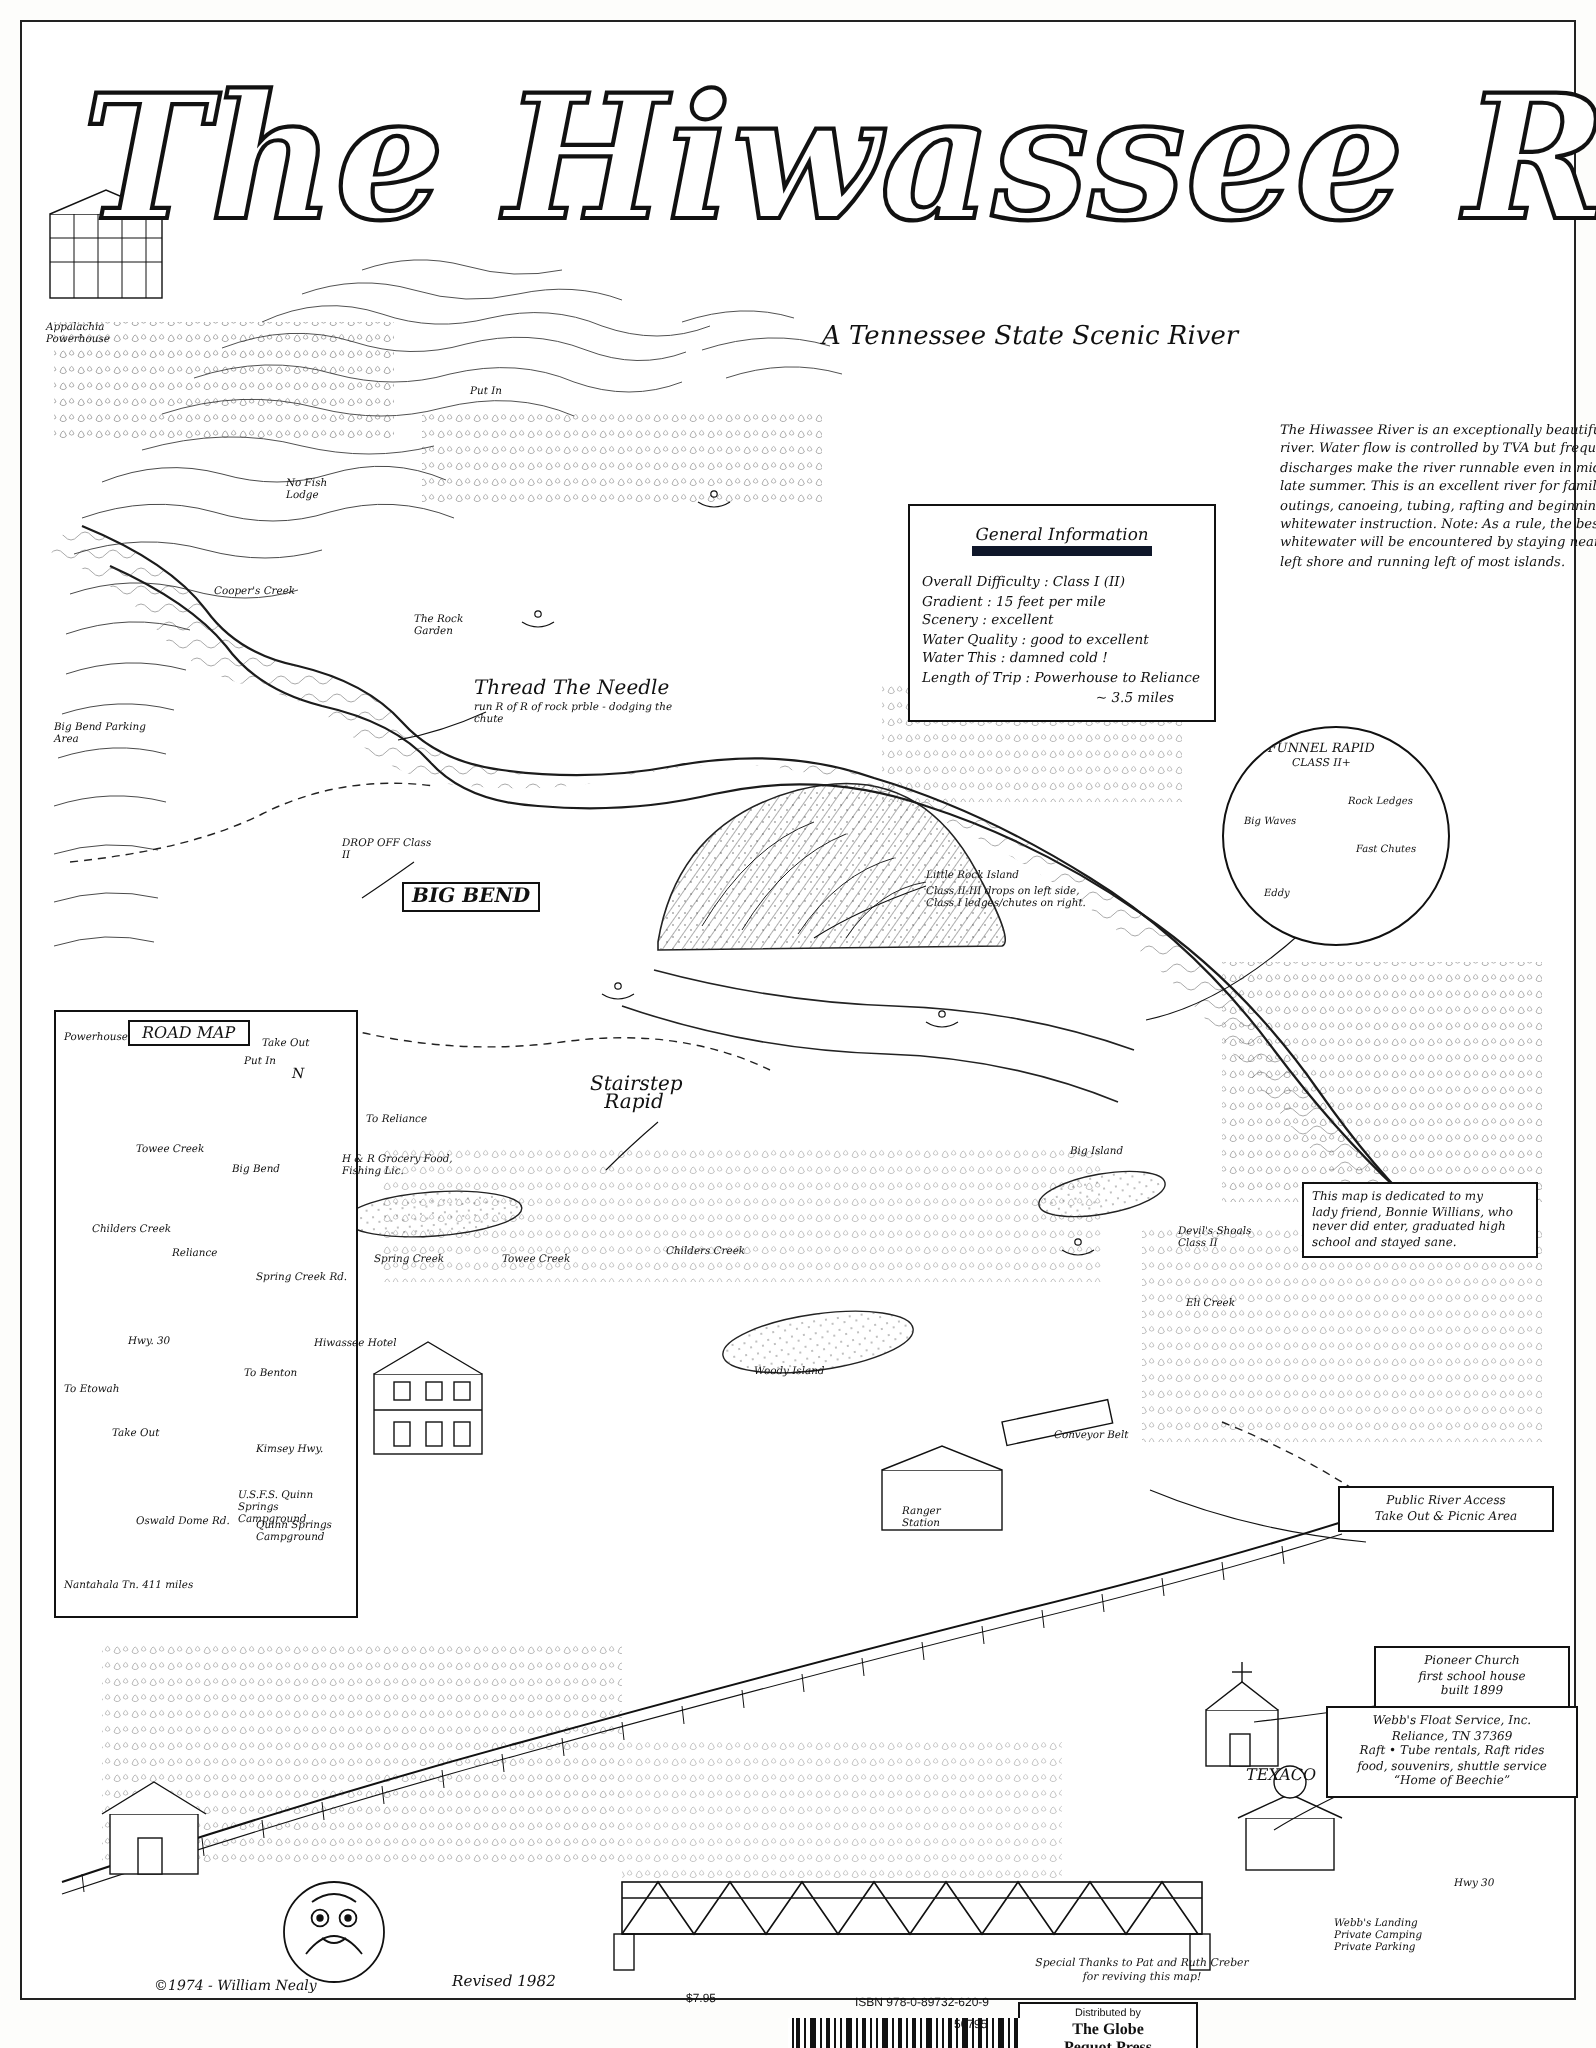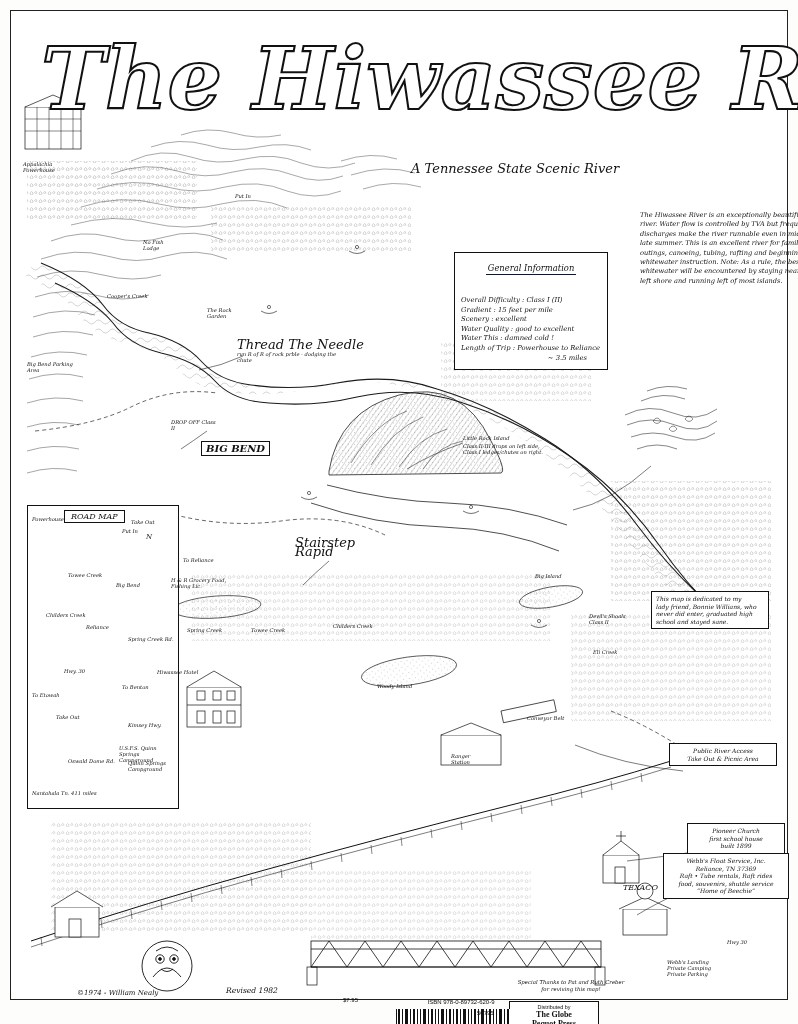--- a/index.html
+++ b/index.html
@@ -1,36 +1,36 @@
 <!DOCTYPE html>
 <html><head>
 <meta charset="utf-8">
 <style>
   html,body{margin:0;padding:0;background:#ffffff;}
   body{width:798px;height:1024px;overflow:hidden;font-family:"Liberation Sans",sans-serif;color:#111;}
   .page{position:relative;width:798px;height:1024px;background:#fdfdfb;}
   .frame{position:absolute;left:10px;top:10px;width:776px;height:988px;border:1px solid #222;background:#ffffff;}
   .xtiny{font-size:5.2px;line-height:6.2px;}
-  .sm{font-size:13px;line-height:8.8px;}
+  .sm{font-size:10px;line-height:8.8px;text-align:center;}
 
   
   .title{position:absolute;left:22px;top:16px;width:740px;height:110px;}
   .title svg{display:block;}
 
   .subtitle{position:absolute;left:400px;top:148px;width:320px;}
   .subtitle div{font-family:"DejaVu Serif",serif;font-style:italic;font-size:13px;line-height:19px;color:#111;}
   .subtitle .l2{padding-left:34px;}
 
   
   .intro{position:absolute;left:600px;top:200px;width:178px;margin-left:29px;}
   .intro p{margin:0;font-family:"DejaVu Serif",serif;font-style:italic;font-size:6.6px;line-height:9.4px;color:#111;text-align:left;}
 
   
   .ginfo{position:absolute;left:443px;top:241px;width:140px;border:1.2px solid #111;background:#fff;padding:4px 6px 6px 6px;}
-  .ginfo .hd{text-align:left;font-family:"DejaVu Serif",serif;font-style:italic;font-size:8.4px;border-bottom:1px solid #0f172a;display:inline-block;margin:0 auto 21px auto;padding:0 2px 1px 2px;}
+  .ginfo .hd{text-align:left;font-family:"DejaVu Serif",serif;font-style:italic;font-size:8.4px;border-bottom:5px solid #0f172a;display:inline-block;margin:0 auto 9px auto;padding:0 2px 1px 2px;}
   .ginfo .hdwrap{text-align:center;}
   .ginfo .row{font-family:"DejaVu Serif",serif;font-style:italic;font-size:6.8px;line-height:9.6px;}
   .ginfo .right{text-align:right;padding-right:14px;}
 
   
   .box{position:absolute;border:1px solid #111;background:#fff;padding:3px 4px;}
   .box div{font-family:"DejaVu Serif",serif;font-style:italic;font-size:6px;line-height:7.6px;white-space:nowrap;}
   .box .ctr{text-align:center;}
 
   
@@ -357,20 +357,28 @@
         <span>excellent</span></div>
       <div class="row"><span>Water Quality :</span>
         <span>good to excellent</span></div>
       <div class="row"><span>Water This :</span>
         <span>damned cold !</span></div>
       <div class="row"><span>Length of Trip :</span>
         <span>Powerhouse to Reliance</span></div>
       <div class="row right">~ 3.5 miles</div>
     </div>
 
+    <div class="circ">
+      <div class="lbl" style="left:22px;top:6px;font-size:6.4px;">FUNNEL RAPID</div>
+      <div class="lbl" style="left:34px;top:15px;font-size:5.4px;">CLASS II+</div>
+      <div class="lbl" style="left:10px;top:44px;font-size:5px;">Big Waves</div>
+      <div class="lbl" style="left:62px;top:34px;font-size:5px;">Rock Ledges</div>
+      <div class="lbl" style="left:66px;top:58px;font-size:5px;">Fast Chutes</div>
+      <div class="lbl" style="left:20px;top:80px;font-size:5px;">Eddy</div>
+    </div>
 
     <div class="inset">
       <div class="hd">ROAD MAP</div>
       <div class="lbl xtiny" style="left:94px;top:22px;">Put In</div>
       <div class="lbl xtiny" style="left:4px;top:10px;">Powerhouse</div>
       <div class="lbl xtiny" style="left:88px;top:76px;">Big Bend</div>
       <div class="lbl xtiny" style="left:40px;top:66px;">Towee Creek</div>
       <div class="lbl xtiny" style="left:18px;top:106px;">Childers Creek</div>
       <div class="lbl xtiny" style="left:58px;top:118px;">Reliance</div>
       <div class="lbl xtiny" style="left:100px;top:130px;">Spring Creek Rd.</div>

